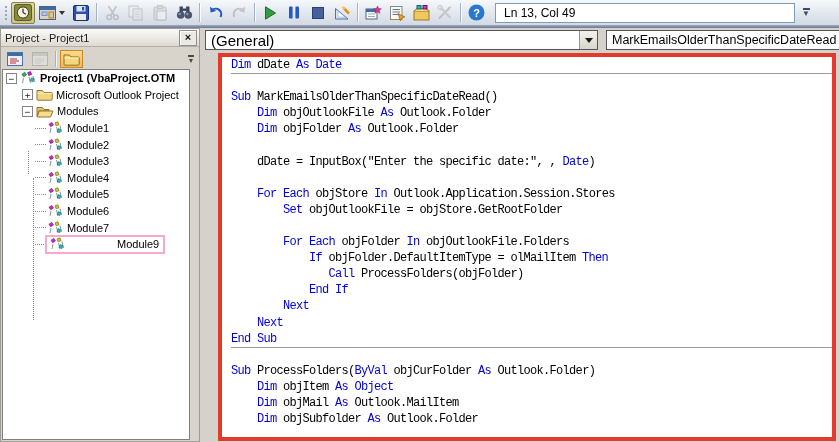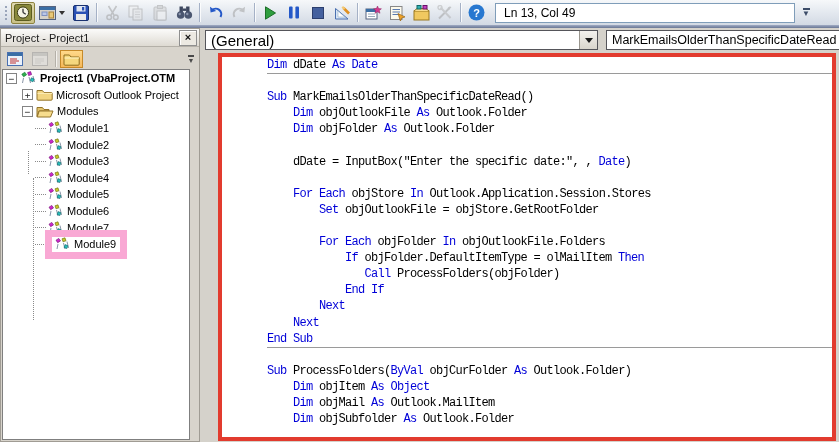--- a/index.html
+++ b/index.html
@@ -46,38 +46,38 @@
   #tree{position:absolute;left:1px;right:9px;top:40px;bottom:1px;background:#fff;
         border:1px solid #7f7f7f;overflow:hidden;font-size:11px;color:#000;}
   .trow{height:16.6px;display:flex;align-items:center;white-space:nowrap;position:relative;}
   .lv0{padding-left:3px;} .lv1{padding-left:19px;} .lv2{padding-left:32px;}
   .trow .lbl{margin-left:3px;}
   .trow.bold .lbl{font-weight:bold;}
   .exp{width:11px;height:11px;box-sizing:border-box;border:1px solid #848484;background:#fff;
        display:flex;align-items:center;justify-content:center;font-family:"DejaVu Sans Mono",monospace;
        font-size:9.5px;line-height:9px;color:#2a2a2a;margin-right:3px;flex:0 0 auto;}
   .stub{width:11px;border-top:1px dotted #8a8a8a;margin-right:1px;flex:0 0 auto;}
-  .hl{display:flex;align-items:center;border:7px solid #f9a8d4;padding:0 4px 1px 2px;margin-left:-2px;}
+  .hl{display:flex;align-items:center;border:2px solid #f9a8d4;padding:0 4px 1px 2px;margin-left:-2px;gap:48px;}
   .guide{position:absolute;border-left:1px dotted #8a8a8a;width:0;}
   .ticon{display:inline-flex;flex:0 0 auto;}
   
   #code-panel{position:absolute;left:205px;top:28px;right:0;bottom:0;}
   .combo{position:absolute;top:2px;height:20px;background:#fff;border:1px solid #55555a;
          box-sizing:border-box;display:flex;align-items:center;overflow:hidden;}
   #combo-obj{left:0;width:393px;font-size:15px;padding-left:5px;}
   #combo-obj .txt{flex:1;}
   #combo-obj .btn{width:17px;height:18px;background:linear-gradient(#f4f2ee,#d9d5cc);
                   border-left:1px solid #9a968e;display:flex;align-items:center;justify-content:center;}
   #combo-obj .btn .ar{width:0;height:0;border-left:4px solid transparent;border-right:4px solid transparent;border-top:5px solid #1a1a1a;}
   #combo-proc{left:401px;width:520px;font-size:12.5px;padding-left:5px;white-space:nowrap;color:#000;}
   #code-box{position:absolute;left:13px;right:3px;top:25px;bottom:1px;border:4px solid #e23b2e;
             background:#fff;box-sizing:border-box;overflow:hidden;}
   #code{padding:1px 0 0 9px;font-family:"Liberation Mono","DejaVu Sans Mono",monospace;
         font-size:12px;letter-spacing:-0.7px;color:#000;}
-  .cl{height:16.1px;white-space:pre;box-sizing:border-box;margin-left:36px;}
+  .cl{height:16.1px;white-space:pre;box-sizing:border-box;}
   .cl.sep{border-bottom:1px solid #9a9a9a;}
   .kw{color:#0000d8;}
 </style>
 </head>
 <body>
 
 <div id="toolbar">
   <div class="grip"></div>
   <div id="tb-buttons" style="display:flex;align-items:center;">
       <div class="tb-btn pressed">

